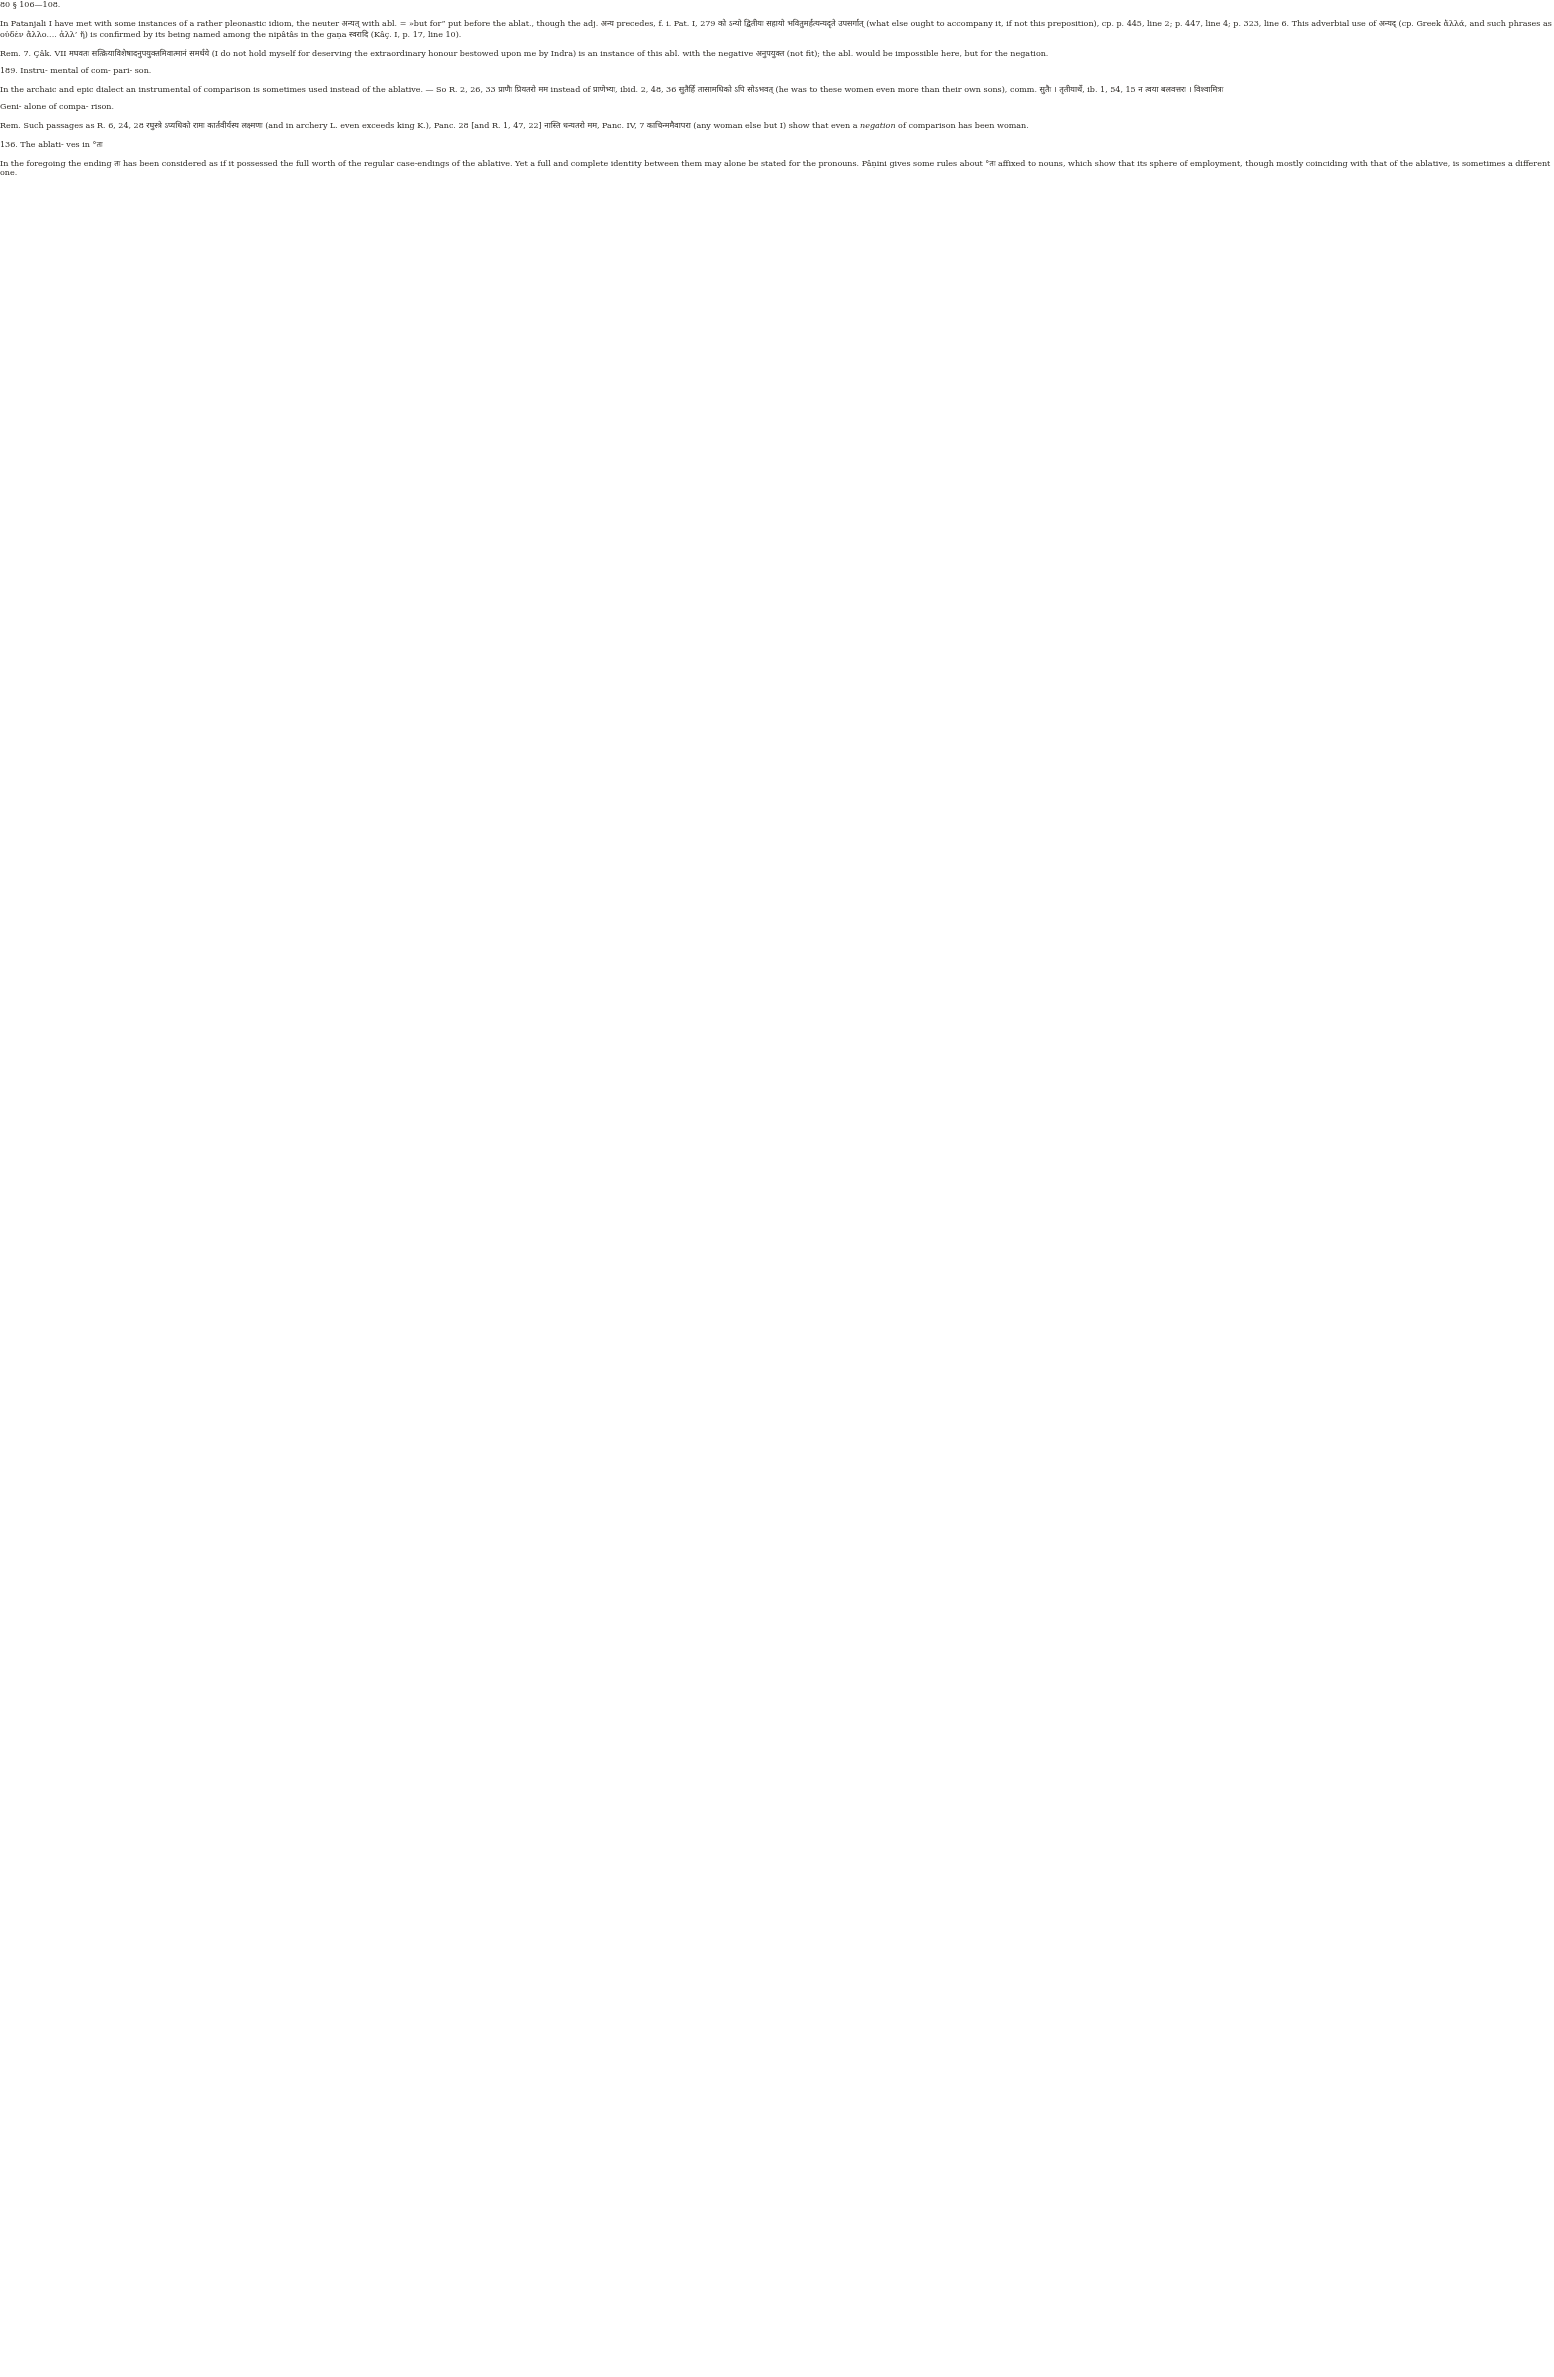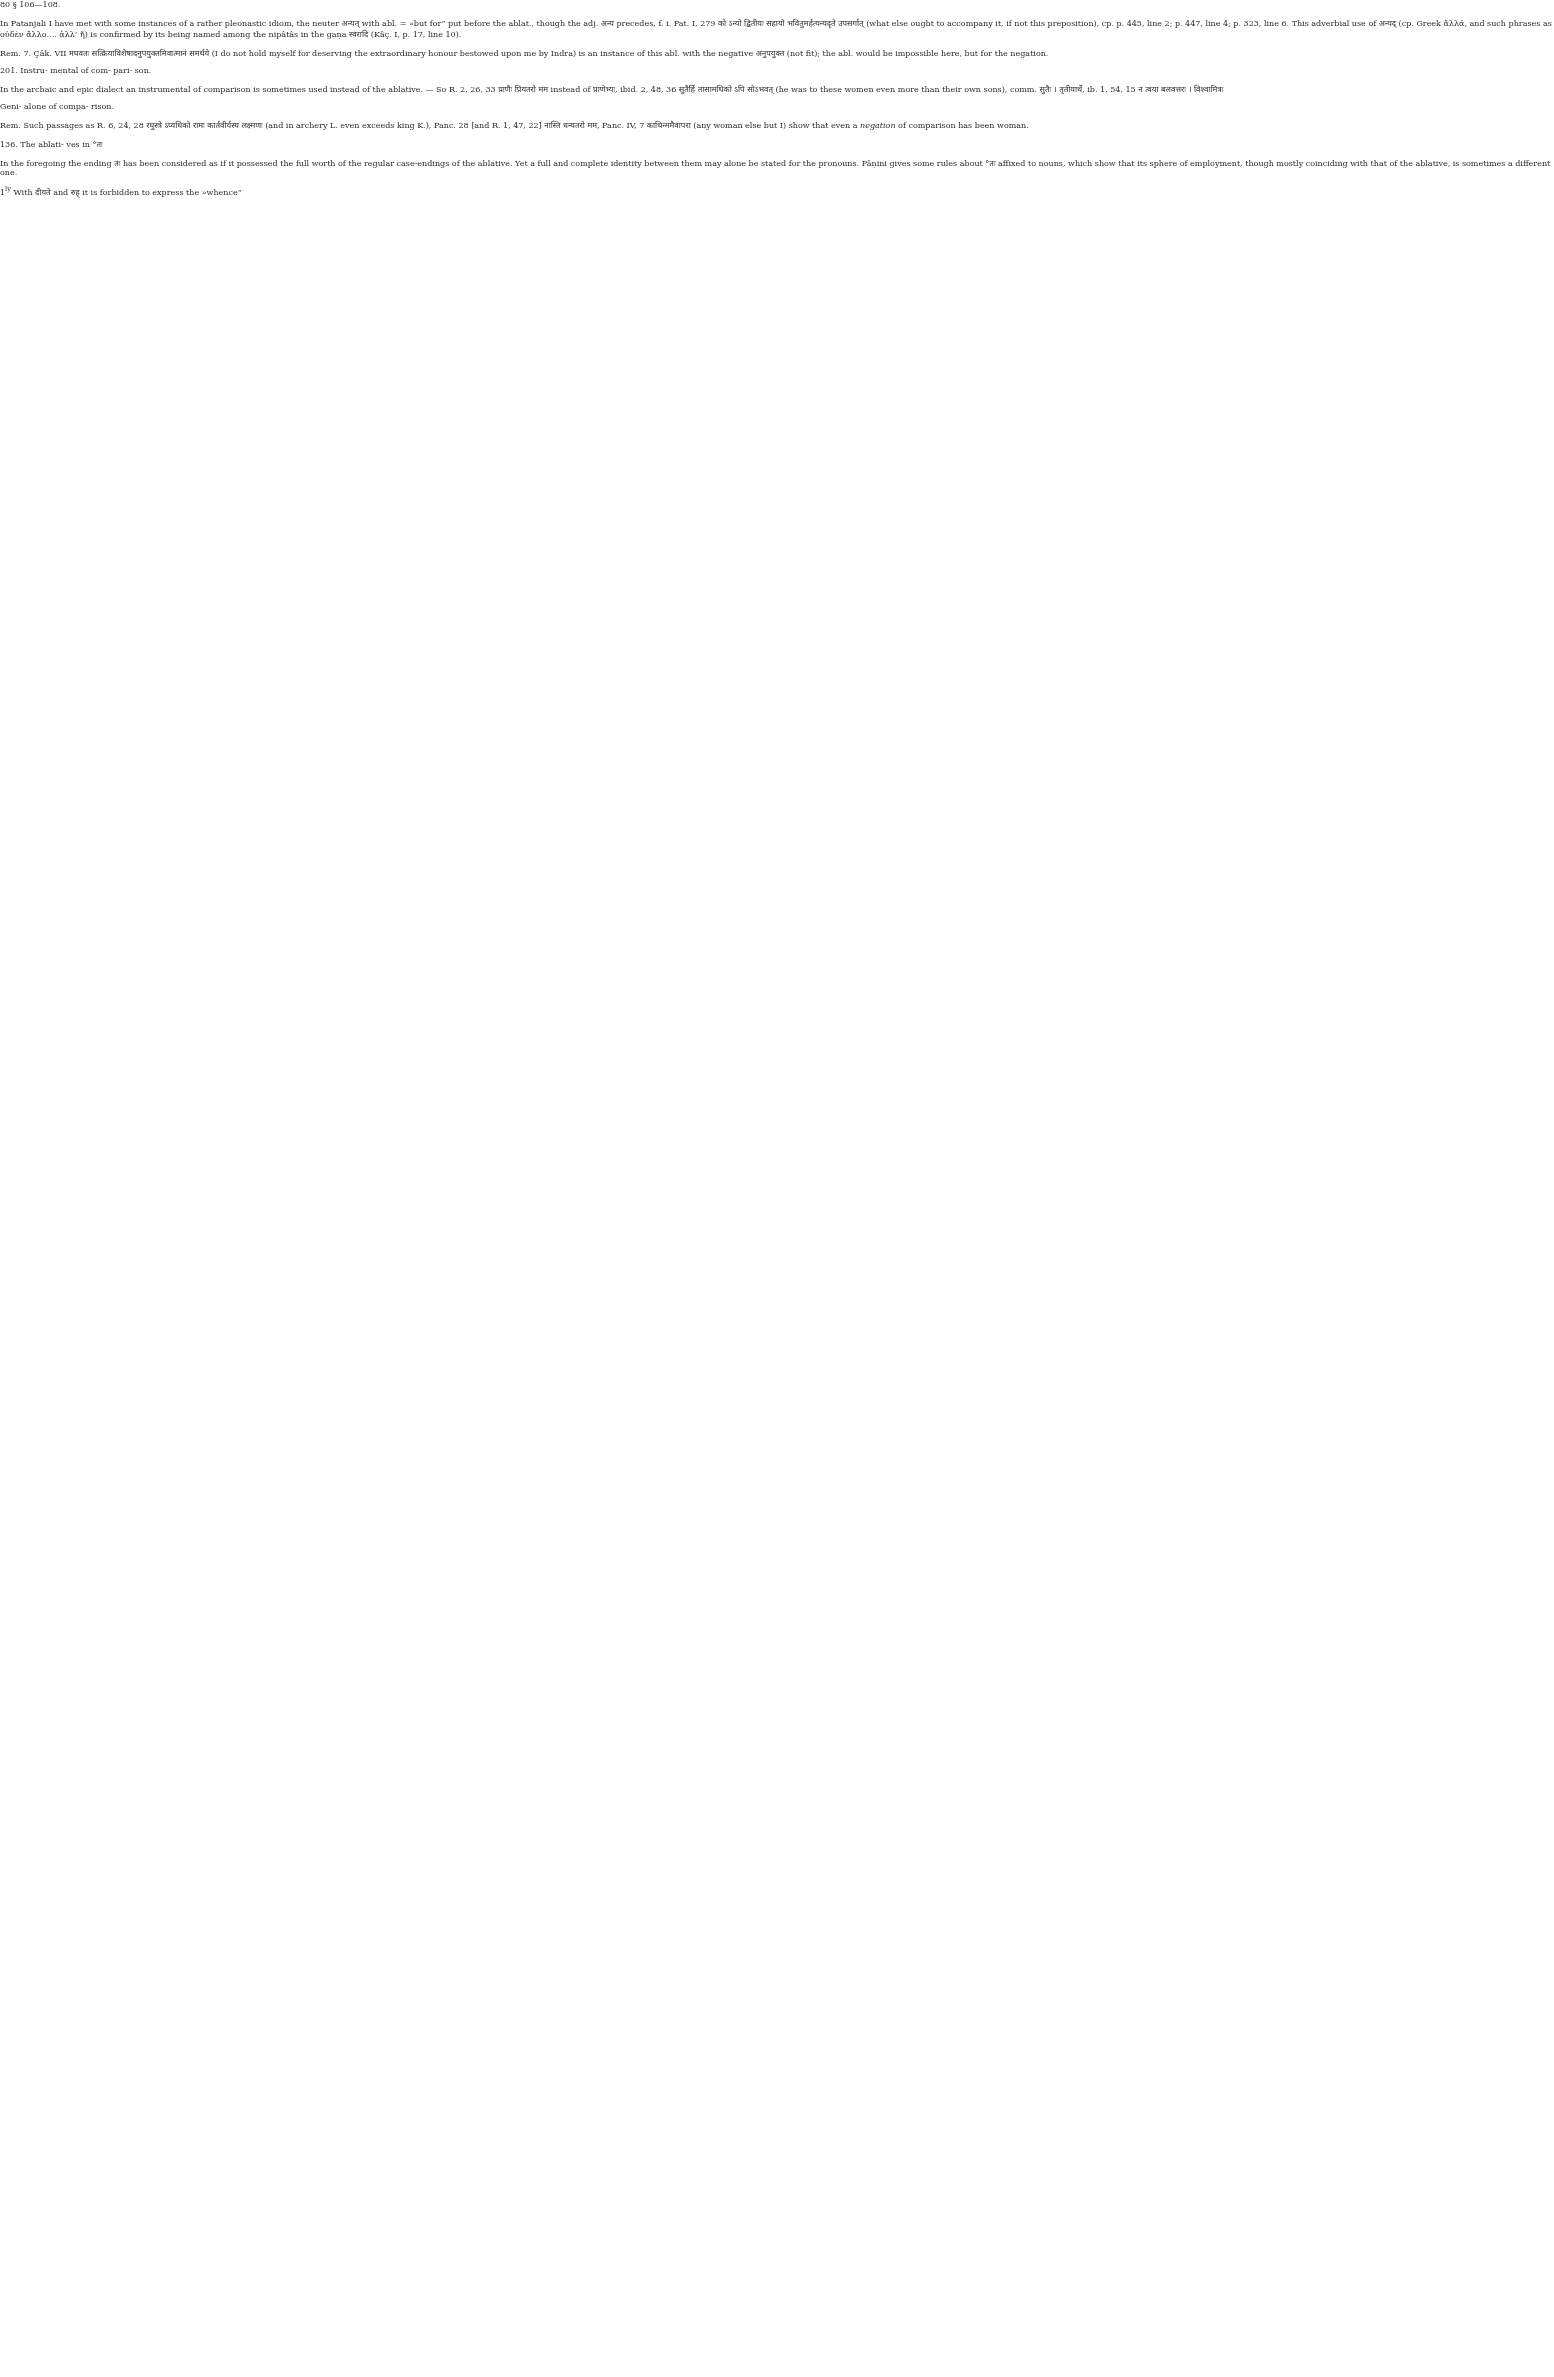--- a/index.html
+++ b/index.html
@@ -80,21 +80,21 @@
   </div>
 
   <div class="content">
 
 
     <p class="body-text indent">In Patanjali I have met with some instances of a rather pleonastic idiom, the neuter अन्यत् with abl. = »but for” put before the ablat., though the adj. अन्य precedes, f. i. Pat. I, 279 को ऽन्यो द्वितीयः सहायो भवितुमर्हत्यन्यदृते उपसर्गात् (what else ought to accompany it, if not this preposition), cp. p. 445, line 2; p. 447, line 4; p. 323, line 6. This adverbial use of अन्यद् (cp. Greek ἄλλά, and such phrases as οὐδὲν ἄλλο.... ἀλλ’ ἤ) is confirmed by its being named among the nipâtâs in the gaṇa स्वरादि (Kâç. I, p. 17, line 10).</p>
 
     <p class="body-text rem indent">Rem. 7. Çâk. VII मघवतः सत्क्रियाविशेषादनुपयुक्तमिवात्मानं समर्थये (I do not hold myself for deserving the extraordinary honour bestowed upon me by Indra) is an instance of this abl. with the negative अनुपयुक्त (not fit); the abl. would be impossible here, but for the negation.</p>
 
     <div class="section sec107">
-      <span class="sec-num">201.</span>
+      <span class="sec-num">189.</span>
       <span class="margin-note" style="top:44px">Instru-
 mental
 of com-
 pari-
 son.</span>
       <p class="body-text indent">In the archaic and epic dialect an instrumental of comparison is sometimes used instead of the ablative. — So R. 2, 26, 33 प्राणैः प्रियतरो मम instead of प्राणेभ्यः, ibid. 2, 48, 36 सुतैर्हि तासामधिको ऽपि सोऽभवत् (he was to these women even more than their own sons), comm. सुतैः । तृतीयार्थे, ib. 1, 54, 15 न त्वया बलवत्तरः । विश्वामित्रः</p>
     </div>
 
     <div class="section remgen-wrap">
       <span class="margin-note" style="top:7px">Geni-
@@ -106,21 +106,20 @@
 
     <div class="section sec108">
       <span class="sec-num">136.</span>
       <span class="margin-note" style="top:55px">The
 ablati-
 ves in
 °तः</span>
       <p class="body-text large indent">In the foregoing the ending तः has been considered as if it possessed the full worth of the regular case-endings of the ablative. Yet a full and complete identity between them may alone be stated for the pronouns. Pâṇini gives some rules about °तः affixed to nouns, which show that its sphere of employment, though mostly coinciding with that of the ablative, is sometimes a different one.</p>
     </div>
 
-    <p class="body-text indent final"><span>1</span><sup>ly</sup><span> With दीयते and रुह् it is forbidden to express the »whence”</span></p>
 
   </div>
 
   <div class="speck" style="left:851px; top:2079px; width:4.5px; height:4.5px;"></div>
   <div class="speck" style="left:304px;  top:2143px; width:3.5px; height:3.5px;"></div>
   <div class="speck" style="left:734px; top:2262px; width:4px; height:4px;"></div>
   <div class="speck" style="left:318px;  top:724px; width:3.5px; height:3.5px;"></div>
   <div class="speck" style="left:193px;  top:447px;  width:4px; height:4px;"></div>
 
 </div>

